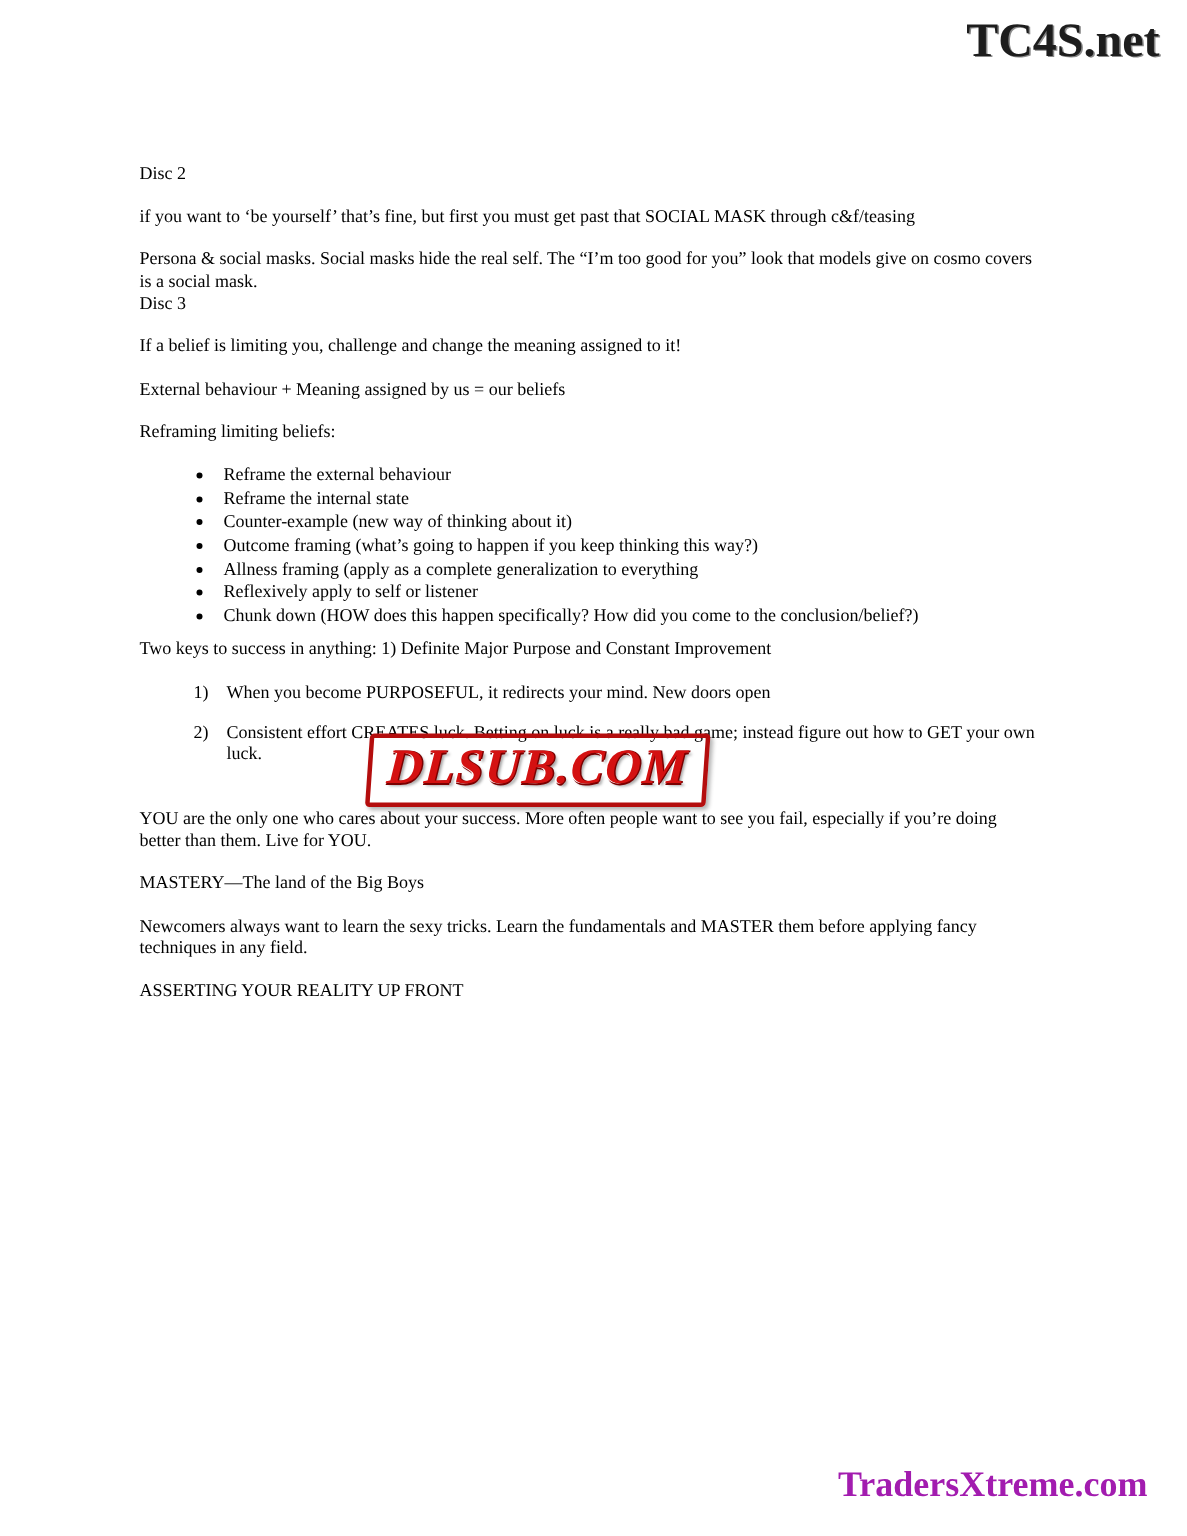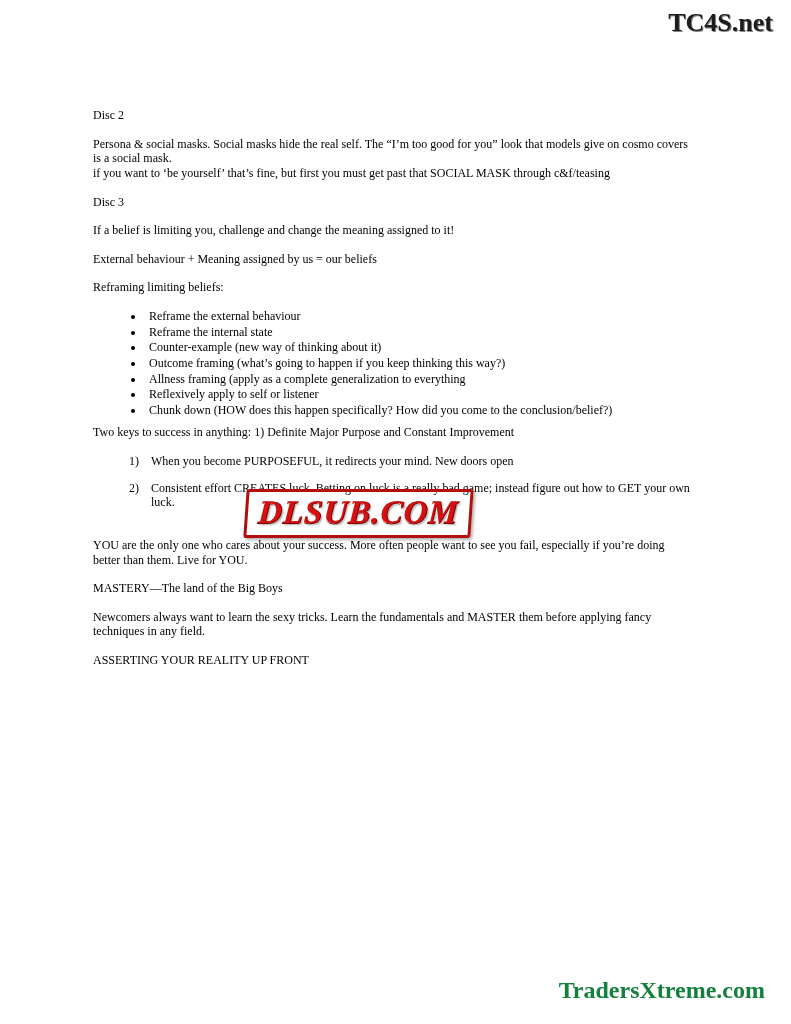--- a/index.html
+++ b/index.html
@@ -23,35 +23,35 @@
     box-sizing: border-box;
   }
 
   
   .top-watermark {
     position: absolute;
     top: 8px;
     right: 18px;
     font-family: "Liberation Serif", serif;
     font-weight: bold;
-    font-size: 26px;
+    font-size: 32px;
     color: #1d1d1d;
     letter-spacing: 0px;
     text-shadow: 1px 1px 0 #8a8a8a;
   }
 
   
   .bottom-watermark {
     position: absolute;
     bottom: 20px;
     right: 26px;
     font-family: "Liberation Serif", serif;
     font-weight: bold;
     font-size: 24px;
-    color: #15803d;
+    color: #a21caf;
     text-shadow: 1px 1px 0 #ffffff;
   }
 
   
   .doc {
     position: absolute;
     left: 93px;
     top: 108px;
     width: 600px;
     font-size: 12px;
@@ -110,22 +110,22 @@
 <body>
 
 <div class="page">
 
   <div class="top-watermark">TC4S.net</div>
 
   <div class="doc">
 
     <p>Disc 2</p>
 
+    <p>if you want to ‘be yourself’ that’s fine, but first you must get past that SOCIAL MASK through c&amp;f/teasing</p>
     <p style="margin-bottom:0;">Persona &amp; social masks. Social masks hide the real self. The “I’m too good for you” look that models give on cosmo covers is a social mask.</p>
-    <p>if you want to ‘be yourself’ that’s fine, but first you must get past that SOCIAL MASK through c&amp;f/teasing</p>
 
     <p>Disc 3</p>
 
     <p>If a belief is limiting you, challenge and change the meaning assigned to it!</p>
 
     <p>External behaviour + Meaning assigned by us = our beliefs</p>
 
     <p>Reframing limiting beliefs:</p>
 
     <ul>

